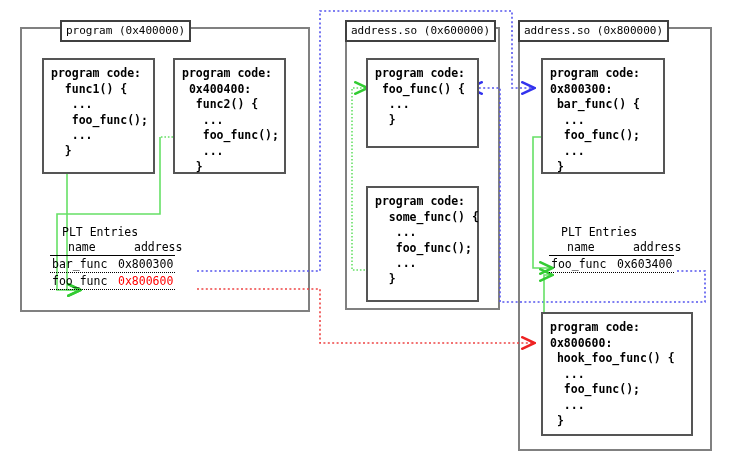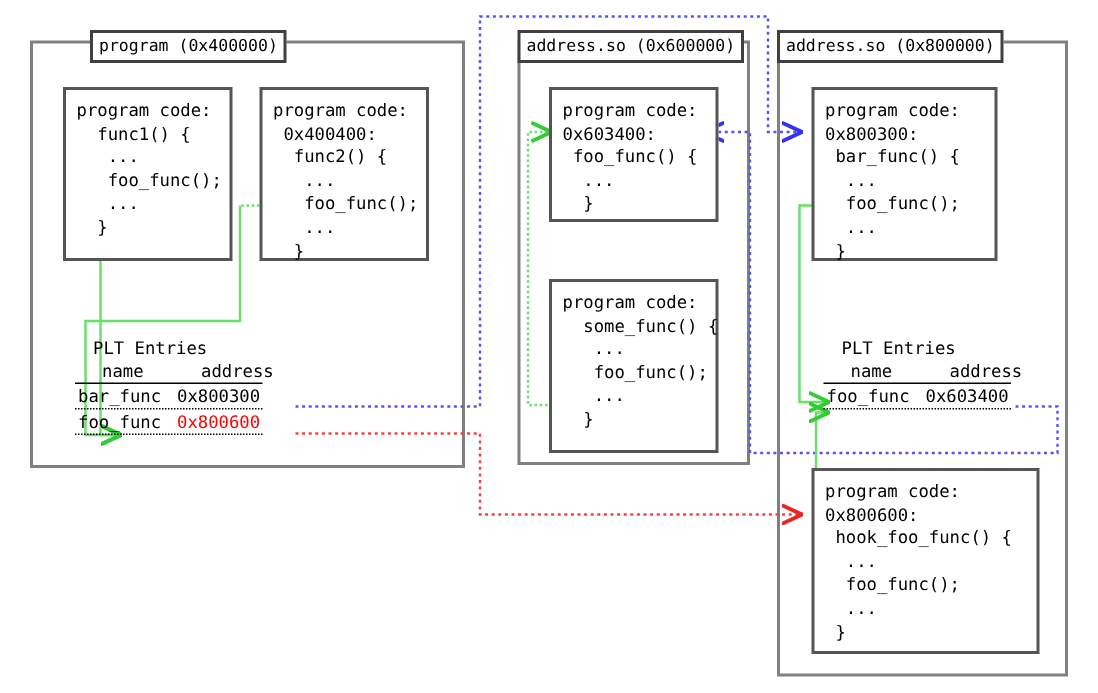--- a/index.html
+++ b/index.html
@@ -29,20 +29,21 @@
     color:#000000;
     z-index:5;
   }
   .codebox{
     position:absolute;
     border:2px solid #555555;
     background:#ffffff;
     box-sizing:border-box;
     z-index:3;
     padding:6px 5px 4px 7px;
+    font-weight:bold;
   }
   .code-line{
     font-size:11.5px;
     line-height:15.6px;
     white-space:pre;
     color:#000000;
   }
   .plt{
     position:absolute;
     z-index:4;
@@ -111,21 +112,20 @@
     <div class="plt-head"><span class="nm">name</span><span>address</span></div>
     <div class="plt-row"><span class="nm">bar_func</span><span>0x800300</span></div>
     <div class="plt-row"><span class="nm">foo_func</span><span class="addr-red">0x800600</span></div>
   </div>
 
   <div class="module" style="left:345px;top:27px;width:155px;height:283px;"></div>
   <div class="module-title" style="left:345px;top:20px;">address.so (0x600000)</div>
 
   <div class="codebox" style="left:366px;top:58px;width:113px;height:90px;">
     <div class="code-line">program code:</div>
-    <div class="code-line">0x603400:</div>
     <div class="code-line"> foo_func() {</div>
     <div class="code-line">  ...</div>
     <div class="code-line">  }</div>
   </div>
 
   <div class="codebox" style="left:366px;top:186px;width:113px;height:116px;">
     <div class="code-line">program code:</div>
     <div class="code-line">  some_func() {</div>
     <div class="code-line">   ...</div>
     <div class="code-line">   foo_func();</div>

